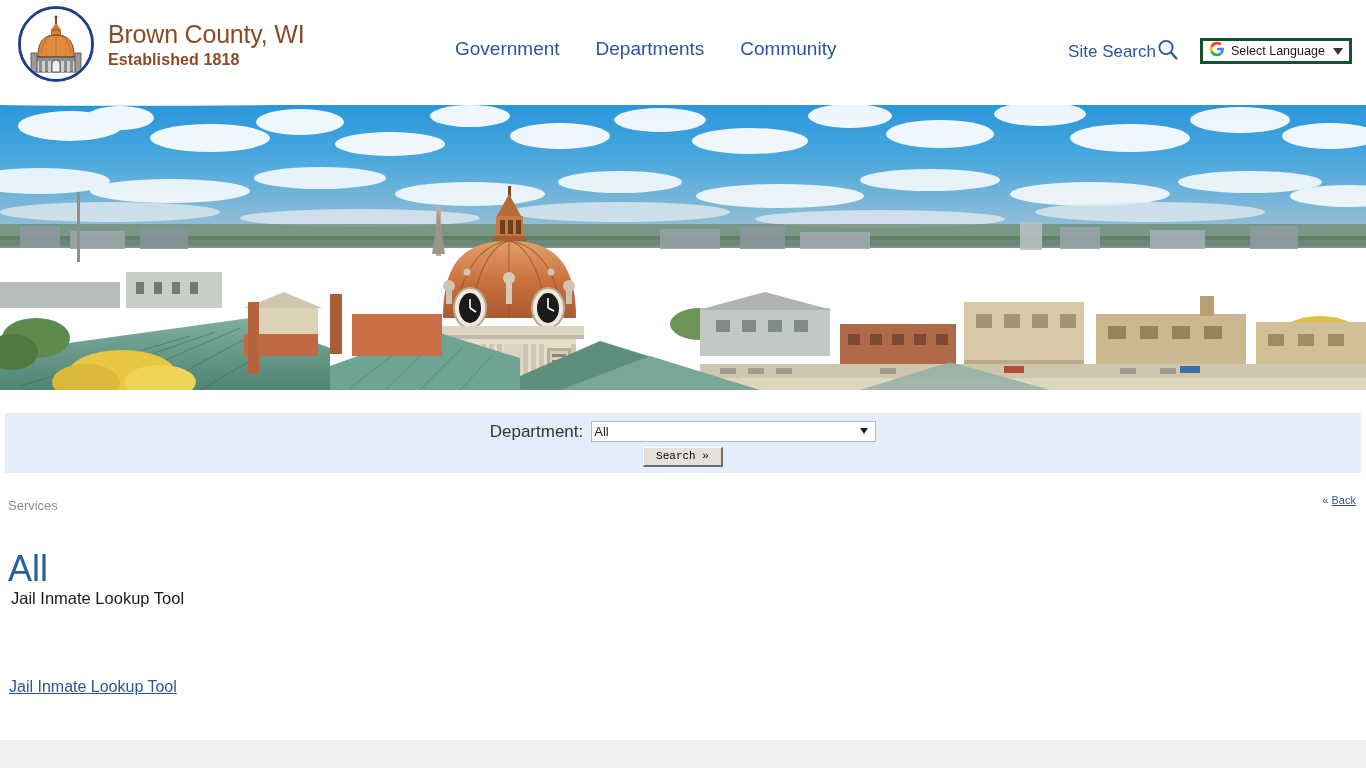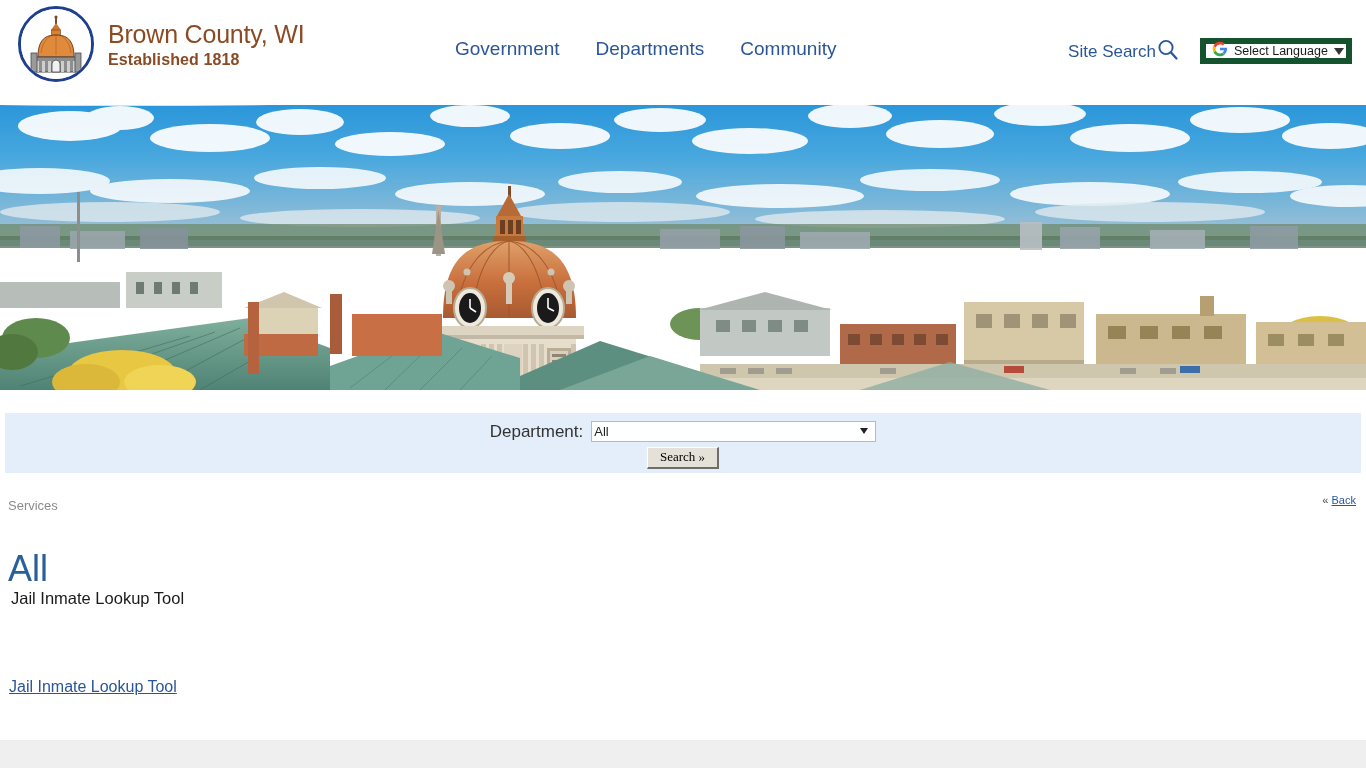--- a/index.html
+++ b/index.html
@@ -79,21 +79,21 @@
     font-size: 17px;
     color: #2a5699;
     white-space: nowrap;
   }
   .magnifier { display: block; }
 
   .gtranslate {
     position: absolute;
     right: 14px; top: 38px;
     width: 152px; height: 26px;
-    border: 6px solid #14532d;
+    border: 3px solid #14532d;
     background: #ffffff;
     display: flex;
     align-items: center;
     gap: 6px;
     padding: 0 6px;
     cursor: pointer;
   }
   .gtranslate .gt-label {
     font-size: 12.5px;
     color: #1a1a1a;
@@ -162,22 +162,22 @@
     pointer-events: none;
   }
   .searchbtn-row {
     position: absolute;
     left: 0; top: 34px;
     width: 100%;
     display: flex;
     justify-content: center;
   }
   .search-btn {
-    font-family: Liberation Serif, serif;
-    font-size: 13px;
+    font-family: Liberation Mono, monospace;
+    font-size: 11px;
     color: #000000;
     background: #e4e1d9;
     border-top: 1px solid #ffffff;
     border-left: 1px solid #ffffff;
     border-right: 2px solid #6d6d6d;
     border-bottom: 2px solid #6d6d6d;
     padding: 2px 12px 3px 12px;
     cursor: pointer;
     line-height: 1.1;
   }

